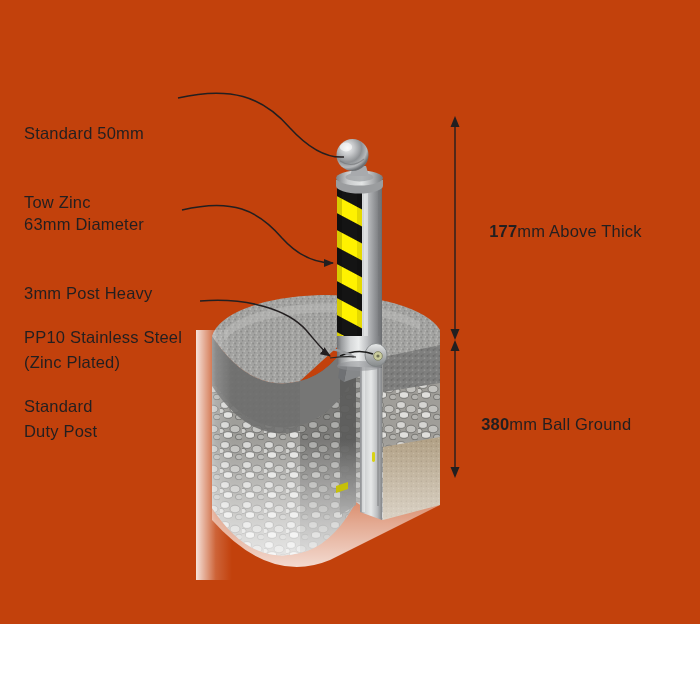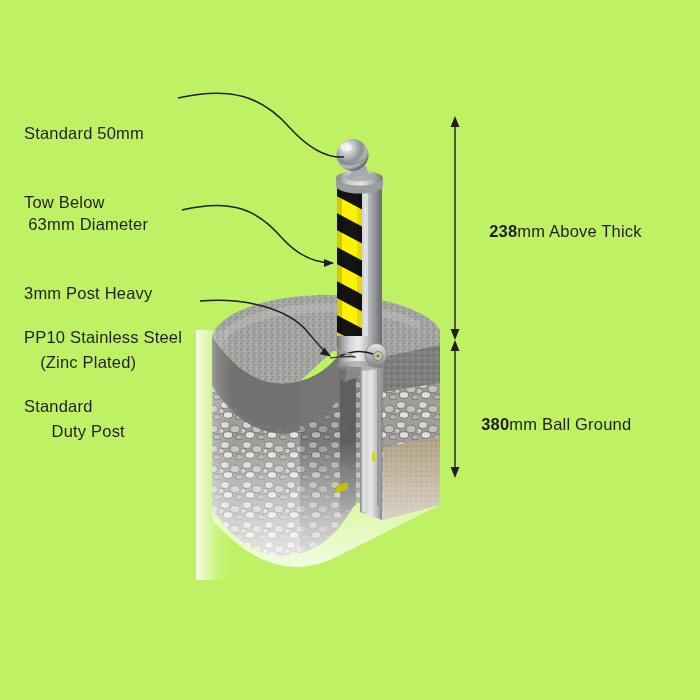--- a/index.html
+++ b/index.html
@@ -1,17 +1,17 @@
 <!DOCTYPE html>
 <html><head>
 <meta charset="utf-8">
 <style>
   html,body{margin:0;padding:0;background:#ffffff;}
   #root{
-    position:relative;width:700px;height:700px;background:#bef264;overflow:hidden;
+    position:relative;width:700px;height:624px;background:#c2410c;overflow:hidden;
     font-family:"Liberation Sans", sans-serif;
   }
   .lbl{
     position:absolute;color:#231f20;font-size:16.5px;line-height:23px;
     letter-spacing:.2px;white-space:pre;
   }
   .dim{
     position:absolute;color:#231f20;font-size:16.5px;letter-spacing:.2px;white-space:pre;
   }
   .dim b{font-weight:700;}
@@ -234,36 +234,36 @@
     <path d="M455,116 L459.5,127 L450.5,127 z" fill="#231f20"></path>
     <path d="M455,340 L450.5,329 L459.5,329 z" fill="#231f20"></path>
 
     <line x1="455" y1="346" x2="455" y2="470" stroke="#231f20" stroke-width="1.4"></line>
     <path d="M455,340 L459.5,351 L450.5,351 z" fill="#231f20"></path>
     <path d="M455,478 L450.5,467 L459.5,467 z" fill="#231f20"></path>
   </svg>
 
   <div class="lbl txt" style="left:24px;top:76px;">
     <div>Standard 50mm</div>
-    <div>Tow Below</div>
-  </div>
-
-  <div class="lbl txt" style="left:24px;top:167px;text-align:center;">
+    <div>Tow Zinc</div>
+  </div>
+
+  <div class="lbl txt" style="left:24px;top:167px;">
     <div>63mm Diameter</div>
     <div>3mm Post Heavy</div>
     <div>(Zinc Plated)</div>
     <div>Duty Post</div>
   </div>
 
   <div class="lbl txt" style="left:24px;top:280px;">
     <div>PP10 Stainless Steel</div>
     <div>Standard</div>
   </div>
 
   <div class="dim txt" style="left:470px;top:203px;">
-    <b>238</b><span>mm Above Thick</span>
+    <b>177</b><span>mm Above Thick</span>
   </div>
 
   <div class="dim txt" style="left:462px;top:396px;">
     <b>380</b><span>mm Ball Ground</span>
   </div>
 
 </div>
 
 </body></html>

